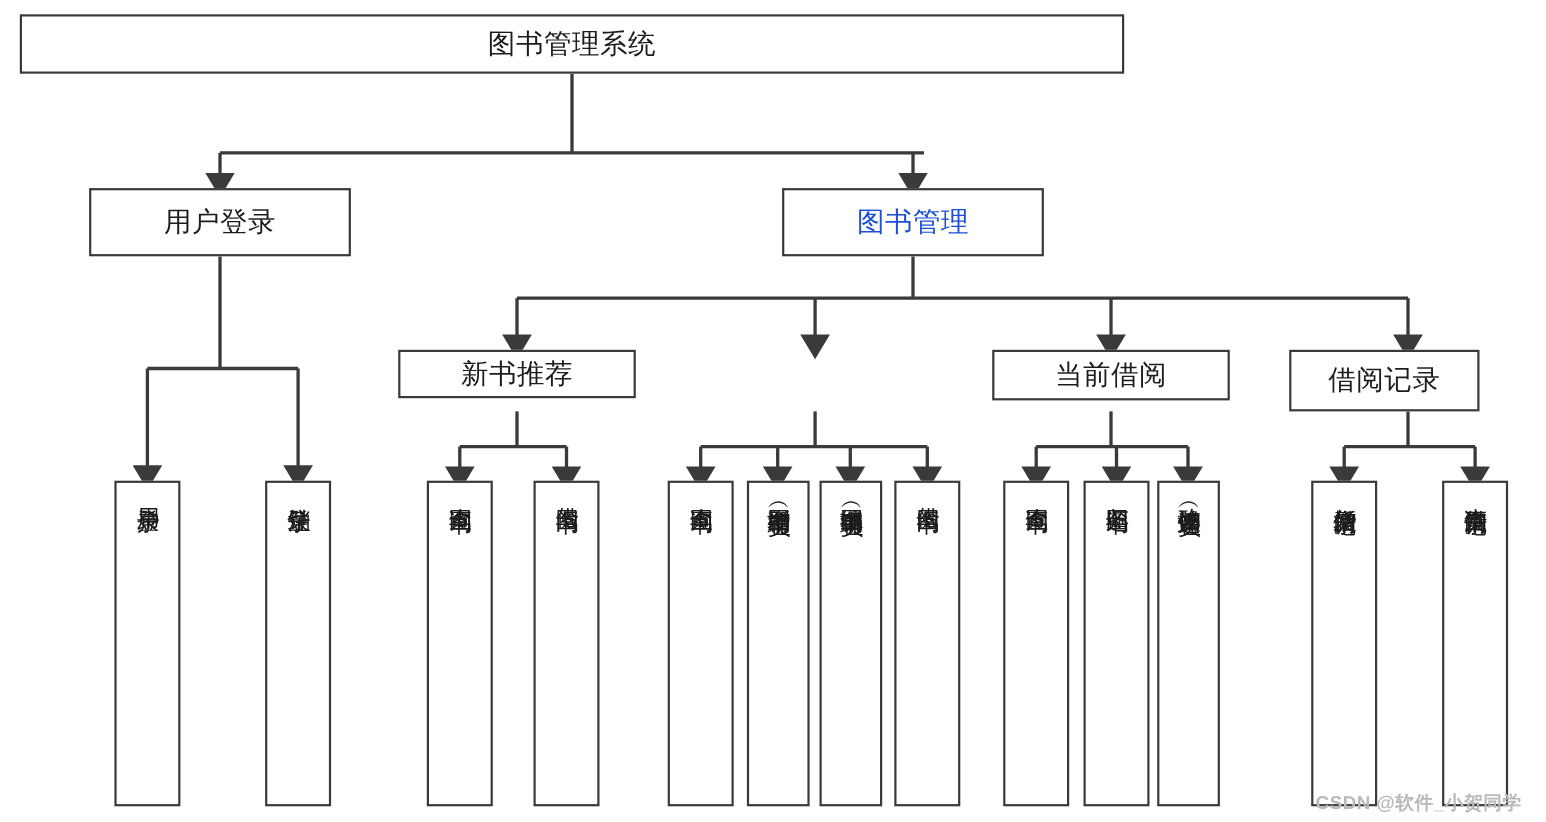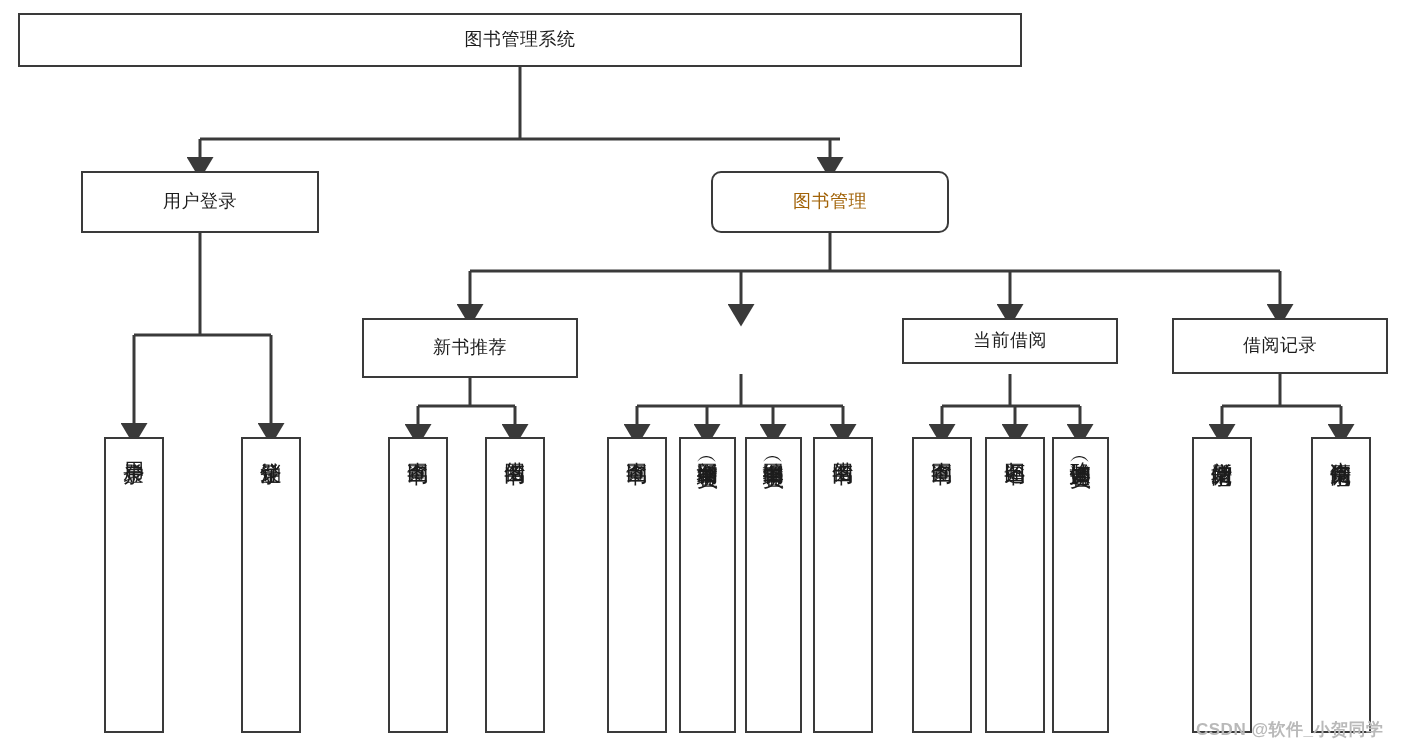--- a/index.html
+++ b/index.html
@@ -37,21 +37,21 @@
     z-index: 2;
   }
   .node .label {
     display: block;
     text-align: center;
     white-space: nowrap;
     letter-spacing: 0.5px;
   }
   
   .node.horiz .label {
-    font-size: 18px;
+    font-size: 25px;
     line-height: 1.2;
   }
   
   .node.vert {
     align-items: flex-start;
     justify-content: center;
     padding-top: 6px;
   }
   .node.vert .label {
     writing-mode: vertical-rl;
@@ -126,31 +126,31 @@
     </g>
   </svg>
 
   <div class="node horiz" style="left: 18px; top: 13px; width: 1004px; height: 54px; border-color: rgb(58, 58, 58); background: rgb(255, 255, 255); color: rgb(28, 28, 28);">
     <span class="label">图书管理系统</span>
   </div>
 
   <div class="node horiz" style="left: 81px; top: 171px; width: 238px; height: 62px; border-color: rgb(58, 58, 58); background: rgb(255, 255, 255); color: rgb(28, 28, 28);">
     <span class="label">用户登录</span>
   </div>
-  <div class="node horiz" style="left: 711px; top: 171px; width: 238px; height: 62px; border-color: rgb(58, 58, 58); background: rgb(255, 255, 255); color: #a16207; border-radius: 10px;">
+  <div class="node horiz" style="left: 711px; top: 171px; width: 238px; height: 62px; border-color: rgb(58, 58, 58); background: rgb(255, 255, 255); color: #1d4ed8;">
     <span class="label">图书管理</span>
   </div>
 
-  <div class="node horiz" style="left: 362px; top: 318px; width: 216px; height: 60px; border-color: rgb(58, 58, 58); background: rgb(255, 255, 255); color: rgb(28, 28, 28);">
+  <div class="node horiz" style="left: 362px; top: 318px; width: 216px; height: 44px; border-color: rgb(58, 58, 58); background: rgb(255, 255, 255); color: rgb(28, 28, 28);">
     <span class="label">新书推荐</span>
   </div>
   <div class="node horiz" style="left: 902px; top: 318px; width: 216px; height: 46px; border-color: rgb(58, 58, 58); background: rgb(255, 255, 255); color: rgb(28, 28, 28);">
     <span class="label">当前借阅</span>
   </div>
-  <div class="node horiz" style="left: 1172px; top: 318px; width: 216px; height: 56px; border-color: rgb(58, 58, 58); background: rgb(255, 255, 255); color: rgb(28, 28, 28);">
+  <div class="node horiz" style="left: 1172px; top: 318px; width: 173px; height: 56px; border-color: rgb(58, 58, 58); background: rgb(255, 255, 255); color: rgb(28, 28, 28);">
     <span class="label">借阅记录</span>
   </div>
 
   <div class="node vert" style="left: 104px; top: 437px; width: 60px; height: 296px; border-color: rgb(58, 58, 58); background: rgb(255, 255, 255); color: rgb(28, 28, 28);">
     <span class="label">用户登录</span>
   </div>
   <div class="node vert" style="left: 241px; top: 437px; width: 60px; height: 296px; border-color: rgb(58, 58, 58); background: rgb(255, 255, 255); color: rgb(28, 28, 28);">
     <span class="label">注销登录</span>
   </div>
   <div class="node vert" style="left: 388px; top: 437px; width: 60px; height: 296px; border-color: rgb(58, 58, 58); background: rgb(255, 255, 255); color: rgb(28, 28, 28);">

